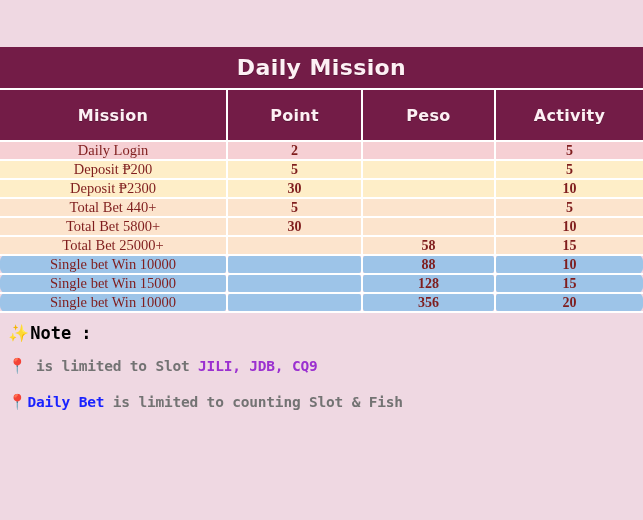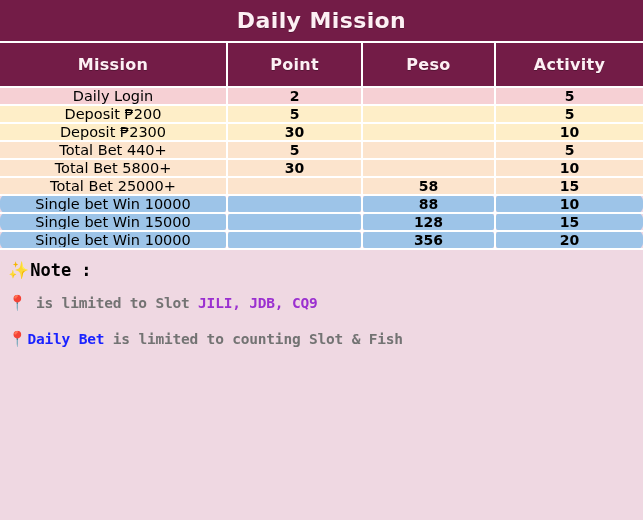--- a/index.html
+++ b/index.html
@@ -33,60 +33,62 @@
     color: #fdf0f4;
     display: flex;
     align-items: center;
     justify-content: center;
     font-size: 22px;
     font-weight: bold;
     letter-spacing: 0.4px;
     border-bottom: 2px solid #ffffff;
     box-sizing: border-box;
     text-shadow: 0 1px 0 rgba(0,0,0,0.25);
+    margin-top: 47px;
   }
 
   
   .mission-table {
     width: 643px;
     border-collapse: collapse;
     table-layout: fixed;
   }
   .mission-table col.c-mission   { width: 227px; }
   .mission-table col.c-point     { width: 135px; }
   .mission-table col.c-peso      { width: 133px; }
   .mission-table col.c-activity  { width: 148px; }
 
   .mission-table thead th {
     background: #731c47;
     color: #fdf0f4;
-    height: 44px;
+    height: 51px;
     font-size: 16px;
     font-weight: bold;
     letter-spacing: 0.3px;
     border-right: 2px solid #ffffff;
     border-bottom: 2px solid #ffffff;
     box-sizing: border-box;
     text-align: center;
     text-shadow: 0 1px 0 rgba(0,0,0,0.25);
     padding: 0;
   }
   .mission-table thead th:last-child { border-right: none; }
 
   .mission-table tbody td {
     height: 17px;
     font-size: 14px;
-    color: #000000;
+    color: #7f1d1d;
     text-align: center;
     border-right: 2px solid #ffffff;
     border-bottom: 2px solid #ffffff;
     box-sizing: border-box;
     padding: 0 4px;
     white-space: nowrap;
     overflow: hidden;
+    font-family: Liberation Serif, serif;
   }
   .mission-table tbody td:last-child { border-right: none; }
 
   .mission-table tbody td.col-mission {
     font-weight: normal;
     font-size: 14.5px;
   }
   .mission-table tbody td.col-num {
     font-weight: bold;
     font-size: 14px;

